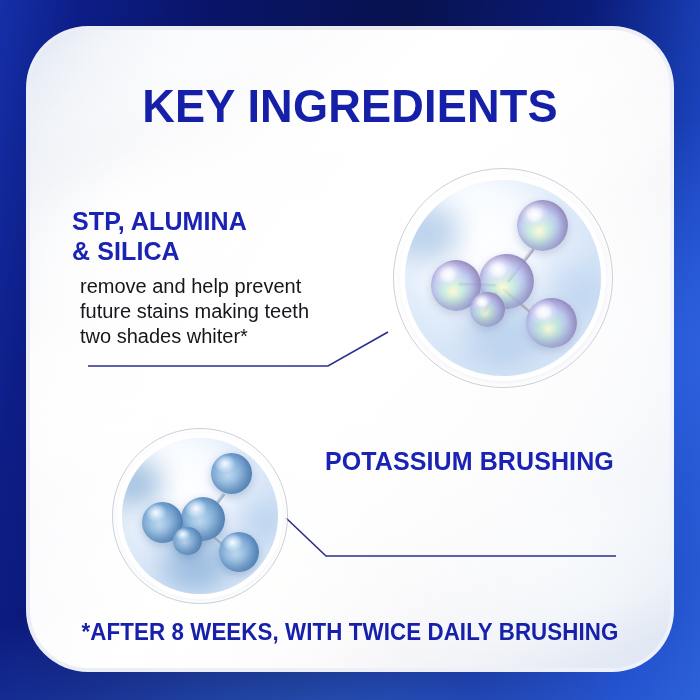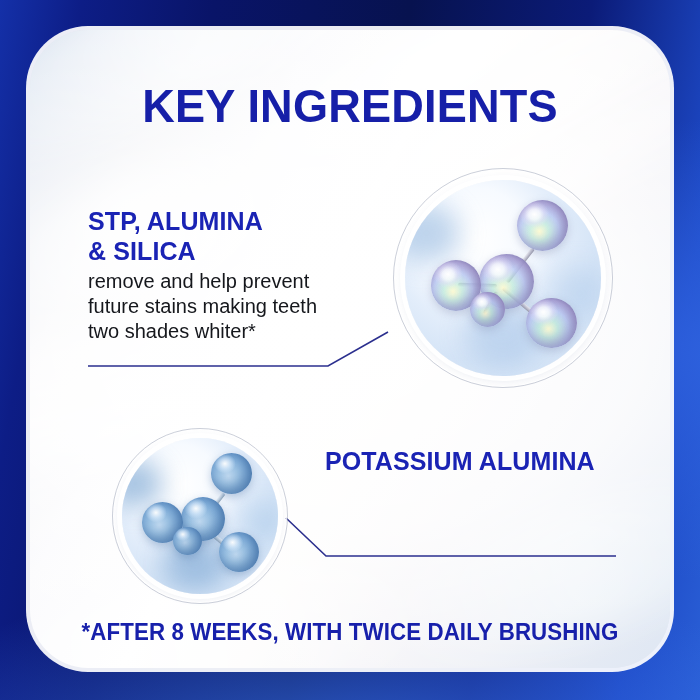--- a/index.html
+++ b/index.html
@@ -138,24 +138,24 @@
     line-height:1.18;
     letter-spacing:.1px;
     margin:0 0 3px 0;
     white-space:pre-line;
   }
   .blk-body{
     color:#15171c;
     font-size:20px;
     line-height:1.26;
     font-weight:normal;
-    margin:0;
+    margin:8px;
     white-space:pre-line;
   }
-  #block-stp{ left:88px; top:207px; width:300px; }
+  #block-stp{ left:72px; top:207px; width:300px; }
   #block-kno3{ left:325px; top:447px; width:310px; }
 
   
   .connector{ position:absolute; z-index:18; overflow:visible; }
   #conn-top{ left:70px; top:330px; }
   #conn-bottom{ left:280px; top:500px; }
 
   
   .mol-wrap{ position:absolute; z-index:19; }
   #mol-top{ left:393px; top:168px; width:220px; height:220px; }
@@ -294,18 +294,18 @@
 
   <div id="block-stp" class="block">
     <p class="blk-heading">STP, ALUMINA
 &amp; SILICA</p>
     <p class="blk-body">remove and help prevent
 future stains making teeth
 two shades whiter*</p>
   </div>
 
   <div id="block-kno3" class="block">
-    <p class="blk-heading">POTASSIUM ALUMINA</p>
+    <p class="blk-heading">POTASSIUM BRUSHING</p>
   </div>
 
   <div id="footnote">*AFTER 8 WEEKS, WITH TWICE DAILY BRUSHING</div>
 
 </div>
 
 </body></html>

